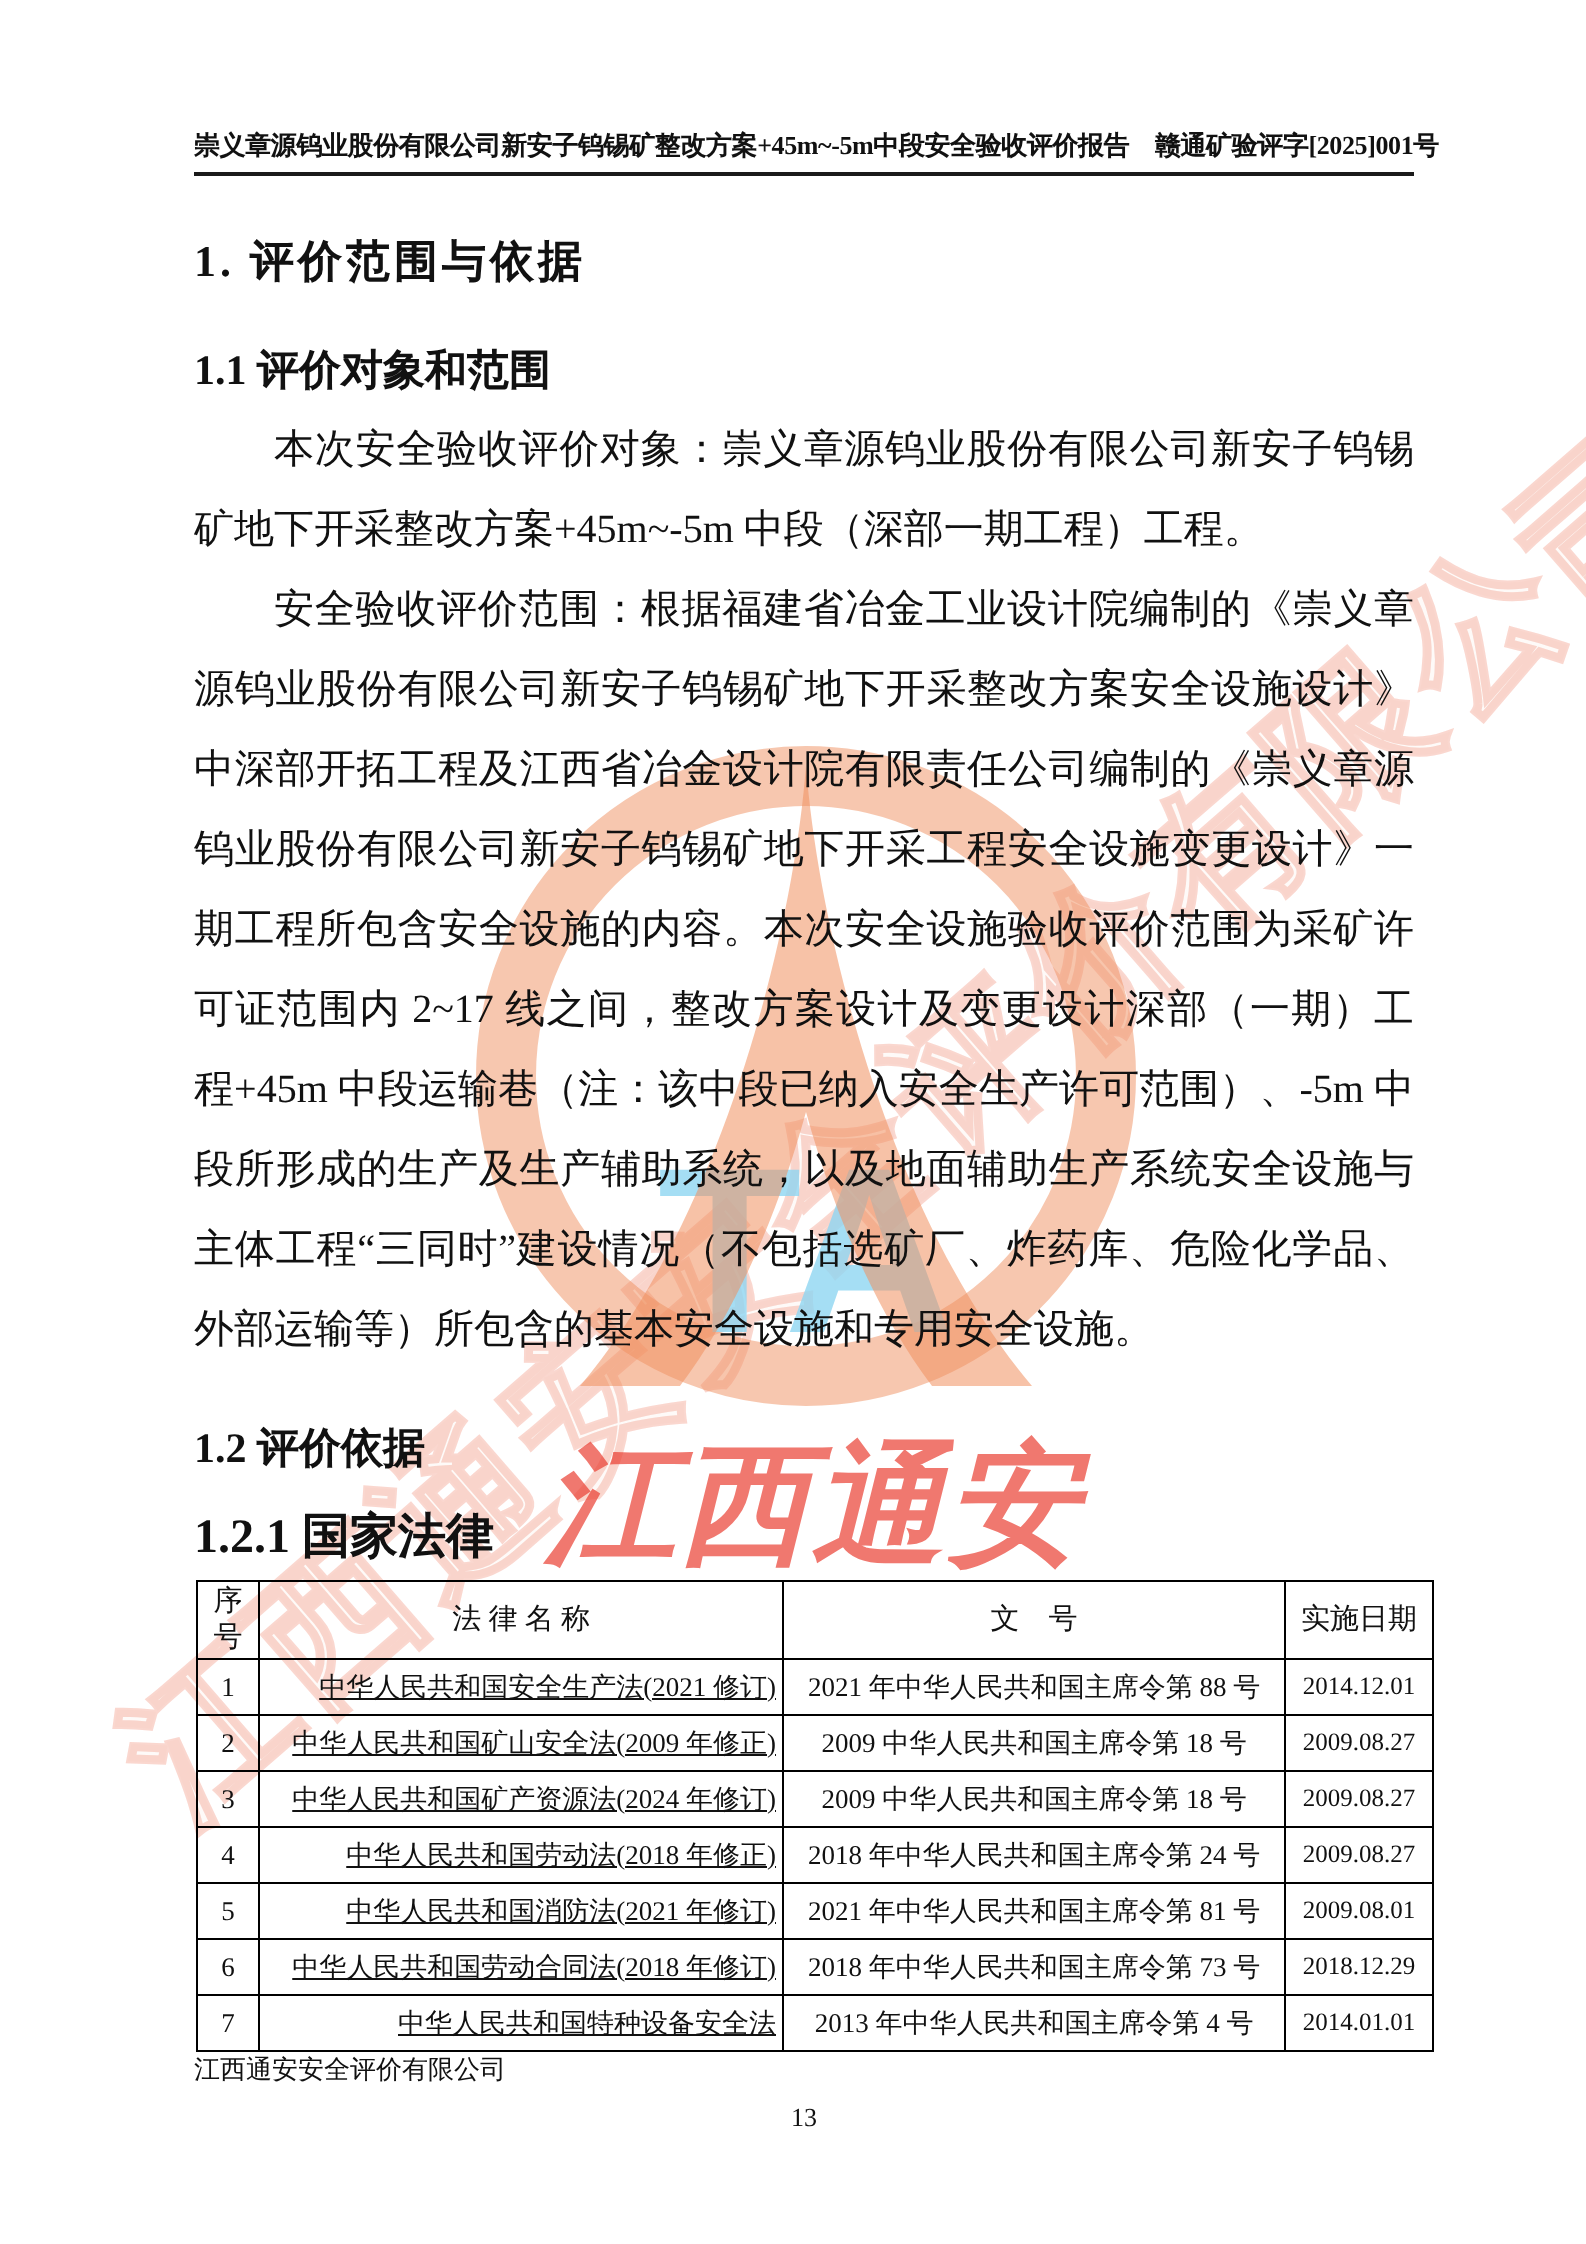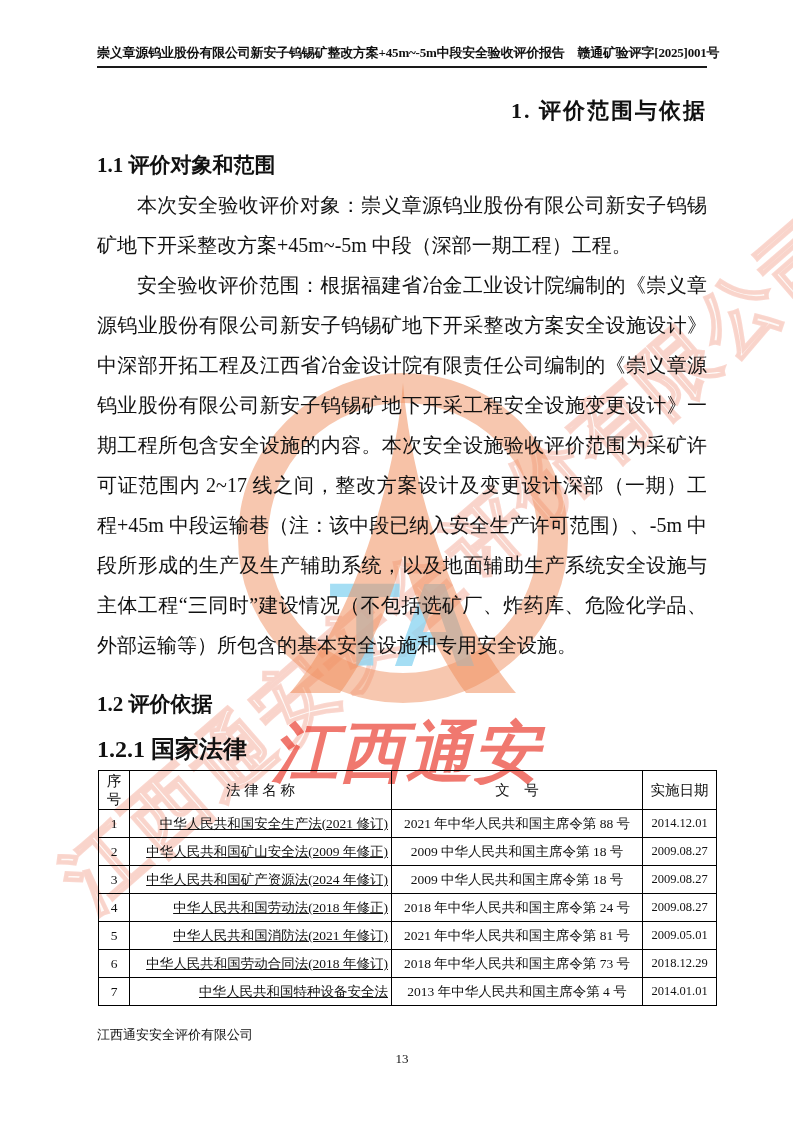--- a/index.html
+++ b/index.html
@@ -24,28 +24,28 @@
   }
   .wm-logo{position:absolute;left:228px;top:358px;width:350px;height:360px;}
   .wm-brand{
     position:absolute;left:272px;top:708px;
     font-size:66px;font-weight:bold;letter-spacing:1px;
     color:rgba(234,62,50,0.70);
     white-space:nowrap;
     font-style:italic;
   }
   
-  .content{position:relative;z-index:1;padding:44px 86px 0 97px;}
+  .content{position:relative;z-index:1;padding:64px 86px 0 97px;}
   .doc-header{
     font-size:13px;font-weight:bold;line-height:18px;
     padding-bottom:4px;border-bottom:2px solid #1a1a1a;
     white-space:nowrap;letter-spacing:-0.2px;
   }
   .doc-title{
-    font-size:22px;font-weight:bold;text-align:right;
+    font-size:22px;font-weight:bold;text-align:left;
     margin:28px 0 0;line-height:30px;letter-spacing:2px;
   }
   .h2{font-size:21px;font-weight:bold;line-height:28px;margin:25px 0 0;}
   .h3{font-size:24px;font-weight:bold;line-height:26px;margin:18px 0 0;}
   .body-p{
     font-size:20px;line-height:40px;margin:6px 0 0;
     text-align:justify;text-indent:2em;
   }
   .body-p.second{margin-top:0;}
   .tbl-caption{
@@ -150,21 +150,21 @@
           <tr>
             <td class="col0">4</td>
             <td class="col1">中华人民共和国劳动法(2018 年修正)</td>
             <td class="col2">2018 年中华人民共和国主席令第 24 号</td>
             <td class="col3">2009.08.27</td>
           </tr>
           <tr>
             <td class="col0">5</td>
             <td class="col1">中华人民共和国消防法(2021 年修订)</td>
             <td class="col2">2021 年中华人民共和国主席令第 81 号</td>
-            <td class="col3">2009.05.01</td>
+            <td class="col3">2009.08.01</td>
           </tr>
           <tr>
             <td class="col0">6</td>
             <td class="col1">中华人民共和国劳动合同法(2018 年修订)</td>
             <td class="col2">2018 年中华人民共和国主席令第 73 号</td>
             <td class="col3">2018.12.29</td>
           </tr>
           <tr>
             <td class="col0">7</td>
             <td class="col1">中华人民共和国特种设备安全法</td>

